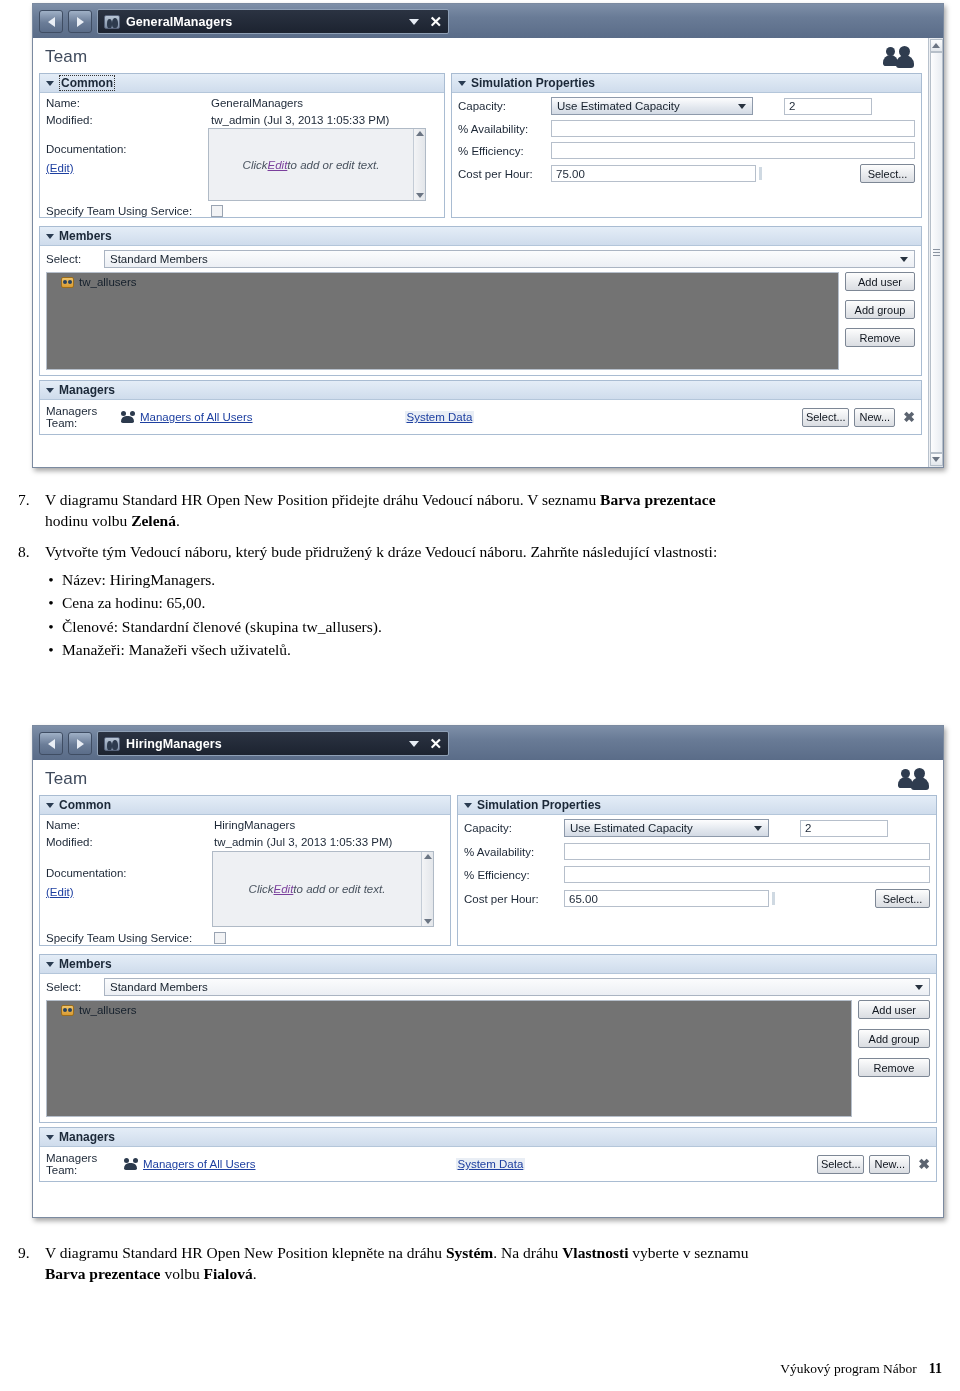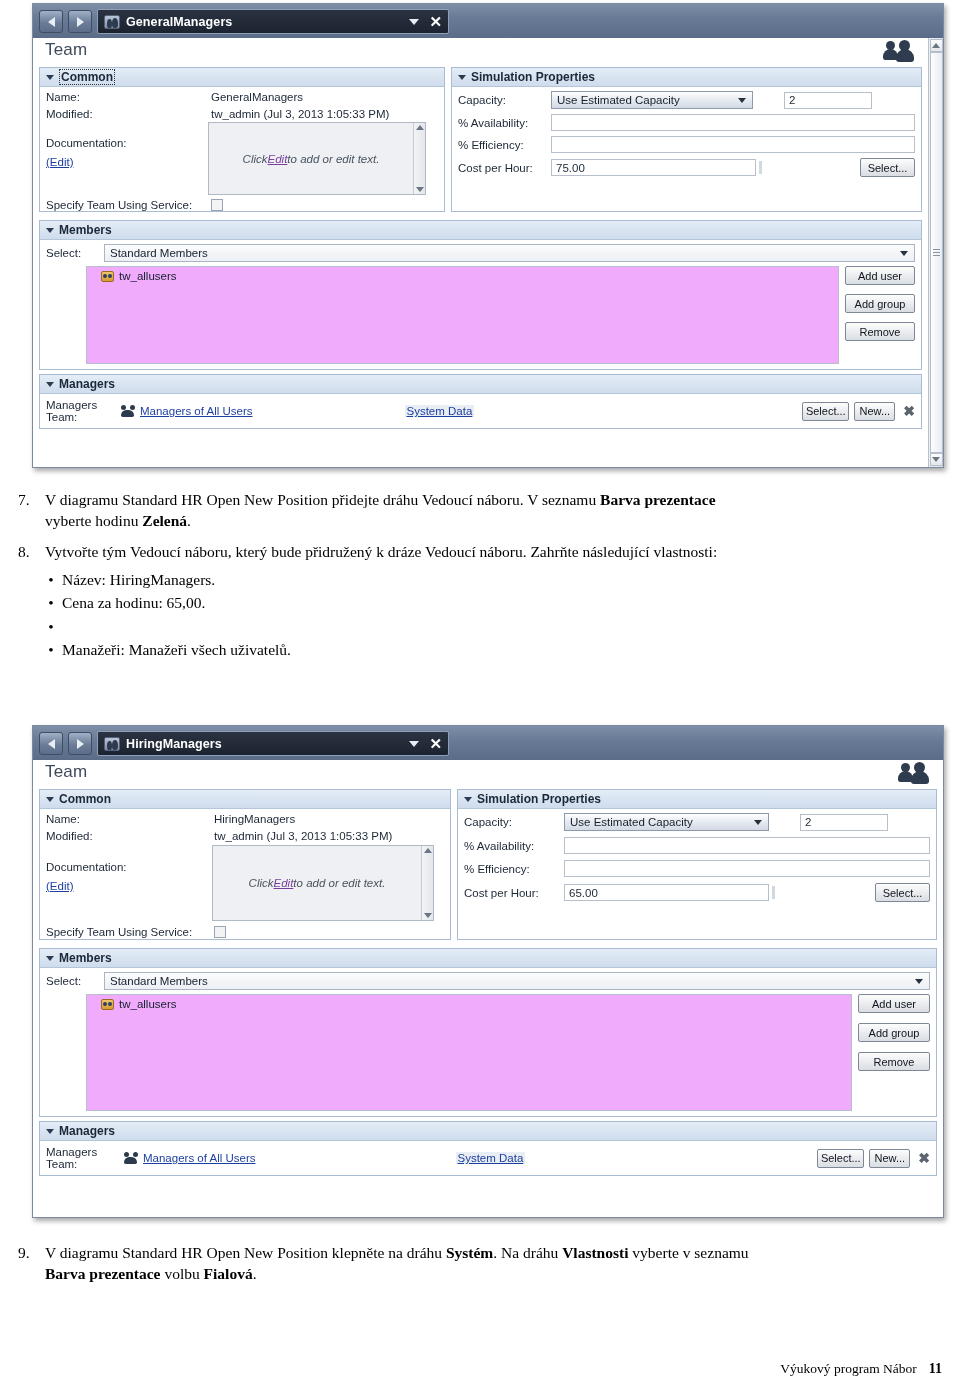--- a/index.html
+++ b/index.html
@@ -95,22 +95,22 @@
   }
 
   .win-body {
     background: #ffffff;
     position: relative;
     display: flex;
   }
   .win-content { flex: 1 1 auto; position: relative; padding: 0; }
 
   .page-head {
-    display: flex; justify-content: space-between;
-    padding: 2px 12px 5px 12px;
+    display: flex; align-items: center; justify-content: space-between;
+    padding: 8px 12px 5px 12px;
     background: #ffffff;
   }
   .page-head h1 {
     margin: 0;
     font-family: "Liberation Sans", sans-serif;
     font-size: 17px;
     font-weight: normal;
     color: #3f4a5c;
     letter-spacing: .2px;
   }
@@ -242,23 +242,22 @@
 
   .chk {
     width: 12px; height: 12px;
     border: 1px solid #9aa4b2;
     background: #f2f3f5;
   }
   .link { color: #1d3fa0; text-decoration: underline; }
 
   .listbox {
     border: 1px solid #b6bfcb;
-    background: #f0abfc;
+    background: #737373;
     position: relative;
-    margin-left: 40px;
   }
   .list-item {
     display: flex; align-items: center;
     gap: 5px;
     padding: 3px 0 0 14px;
     font-family: "Liberation Sans", sans-serif;
     font-size: 11.5px;
     color: #15202c;
   }
   .grp-icon {
@@ -525,39 +524,40 @@
         </div>
         <div class="vs-btn">
           <span class="sb-dn"></span>
         </div>
       </div>
     </div>
   </div>
 
   <div class="olitem doc-text" style="left:18px; top:490px; width:925px;">
     <span class="olnum">7.</span>
-    <span class="oltext"><span>V diagramu Standard HR Open New Position přidejte dráhu Vedoucí náboru. V seznamu </span><b class="bd">Barva prezentace</b><br><span>vyberte hodinu </span><b class="bd">Zelená</b><span>.</span></span>
+    <span class="oltext"><span>V diagramu Standard HR Open New Position přidejte dráhu Vedoucí náboru. V seznamu </span><b class="bd">Barva prezentace</b><br><span>hodinu volbu </span><b class="bd">Zelená</b><span>.</span></span>
   </div>
 
   <div class="olitem doc-text" style="left:18px; top:542px; width:925px;">
     <span class="olnum">8.</span>
     <span class="oltext">Vytvořte tým Vedoucí náboru, který bude přidružený k dráze Vedoucí náboru. Zahrňte následující vlastnosti:</span>
   </div>
 
   <div class="bullets doc-text" style="left:40px; top:568px; width:700px;">
     <div class="bul">
       <span class="dot">•</span>
       <span>Název: HiringManagers.</span>
     </div>
     <div class="bul">
       <span class="dot">•</span>
       <span>Cena za hodinu: 65,00.</span>
     </div>
     <div class="bul">
       <span class="dot">•</span>
+      <span>Členové: Standardní členové (skupina tw_allusers).</span>
     </div>
     <div class="bul">
       <span class="dot">•</span>
       <span>Manažeři: Manažeři všech uživatelů.</span>
     </div>
   </div>
 
   <div class="winshot" style="left:32px; top:725px; width:912px; height:493px;">
 
     <div class="win-chrome">

